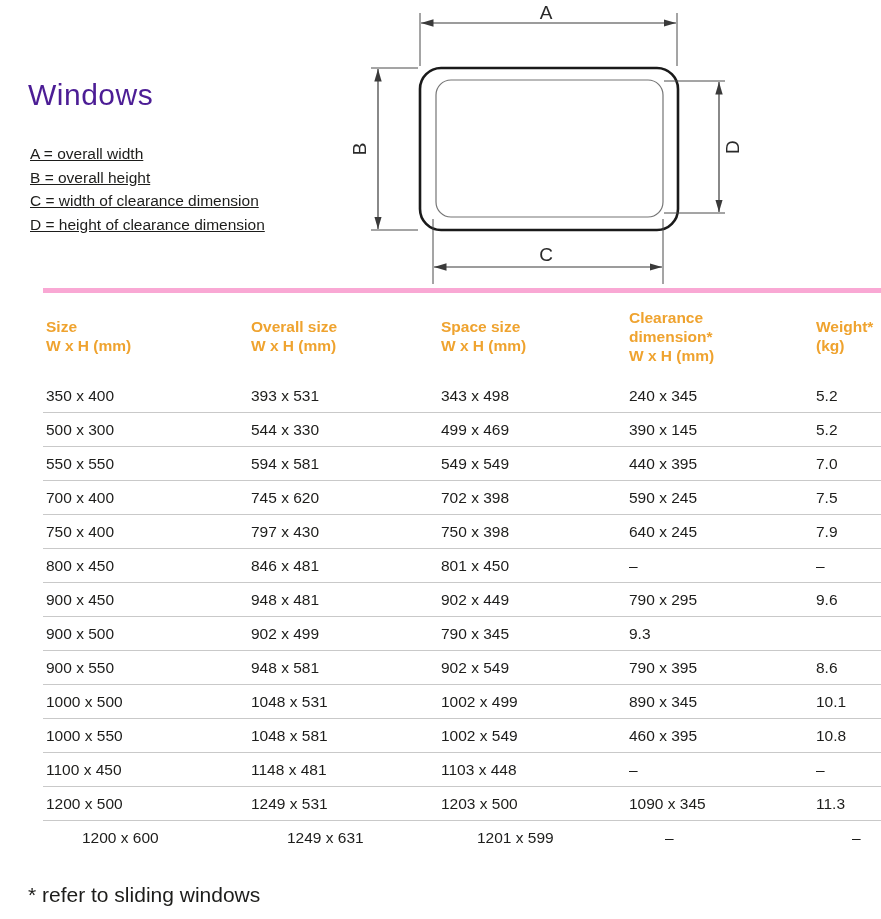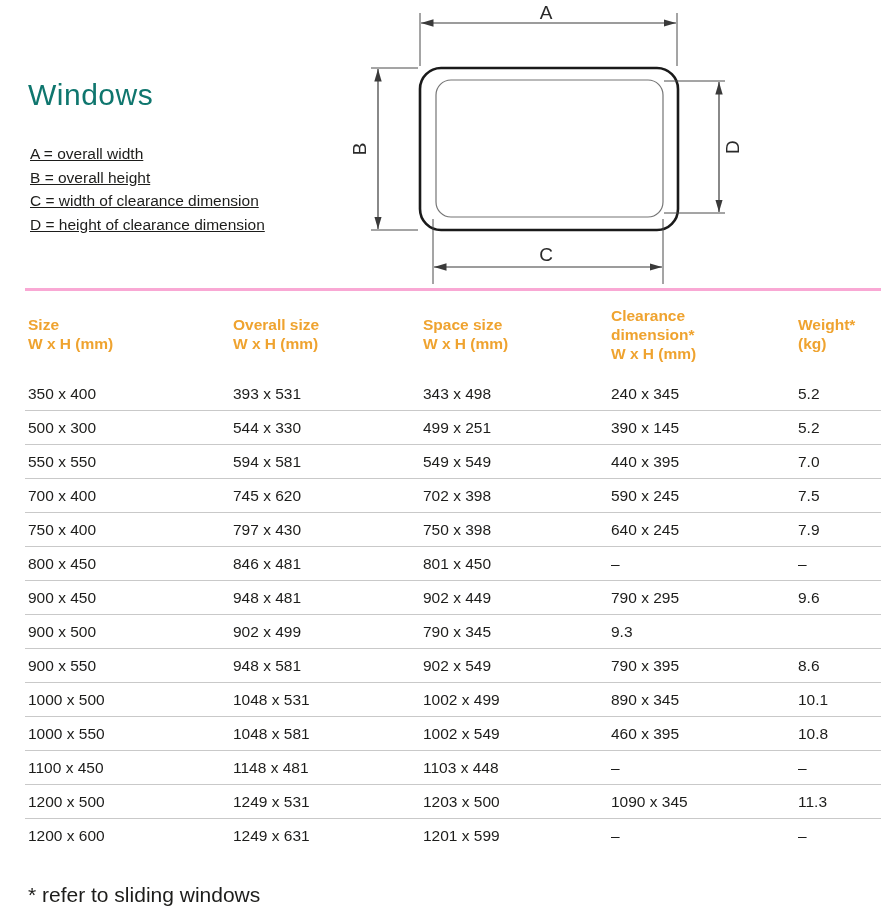--- a/index.html
+++ b/index.html
@@ -5,37 +5,37 @@
   html,body{margin:0;padding:0;}
   body{
     width:881px;height:919px;background:#ffffff;
     font-family:"Liberation Sans","DejaVu Sans",sans-serif;
     color:#1d1d1b;overflow:hidden;
   }
   .page{position:relative;width:881px;height:919px;background:#fff;}
 
   .page-title{
     position:absolute;left:28px;top:78px;
-    font-size:30px;font-weight:400;color:#0f766e;letter-spacing:.5px;
+    font-size:30px;font-weight:400;color:#4c1d95;letter-spacing:.5px;
   }
   .legend{position:absolute;left:30px;top:142px;font-size:15.5px;line-height:23.5px;}
   .legend div{white-space:nowrap;text-decoration:underline;}
 
   .diagram{position:absolute;left:340px;top:0;width:420px;height:292px;}
 
-  .spec-table{position:absolute;left:25px;right:0;top:288px;border-top:3px solid #f9a8d4;}
+  .spec-table{position:absolute;left:43px;right:0;top:288px;border-top:5px solid #f9a8d4;}
   .thead{display:grid;grid-template-columns:205px 190px 188px 187px 1fr;height:86px;align-items:center;}
   .hcell{padding-left:3px;color:#efa32f;font-weight:bold;font-size:15.5px;line-height:19px;}
   .hcell .t{display:block;white-space:pre-line;}
   .hcell .s{display:block;}
   .tbody .trow{
     display:grid;grid-template-columns:205px 190px 188px 187px 1fr;
     height:33px;align-items:center;border-bottom:1px solid #c9c9c9;
   }
-  .tbody .trow:last-child{border-bottom:none;}
+  .tbody .trow:last-child{border-bottom:none;margin-left:36px;}
   .tbody .cell{padding-left:3px;font-size:15.5px;color:#1d1d1b;}
 
   .footnote{position:absolute;left:28px;top:883px;font-size:21px;color:#1d1d1b;}
 
   svg text{font-family:"Liberation Sans","DejaVu Sans",sans-serif;}
 </style>
 </head>
 <body>
 
 <div class="page">
@@ -106,21 +106,21 @@
         <div class="trow">
           <div class="cell">350 x 400</div>
           <div class="cell">393 x 531</div>
           <div class="cell">343 x 498</div>
           <div class="cell">240 x 345</div>
           <div class="cell">5.2</div>
         </div>
         <div class="trow">
           <div class="cell">500 x 300</div>
           <div class="cell">544 x 330</div>
-          <div class="cell">499 x 251</div>
+          <div class="cell">499 x 469</div>
           <div class="cell">390 x 145</div>
           <div class="cell">5.2</div>
         </div>
         <div class="trow">
           <div class="cell">550 x 550</div>
           <div class="cell">594 x 581</div>
           <div class="cell">549 x 549</div>
           <div class="cell">440 x 395</div>
           <div class="cell">7.0</div>
         </div>

